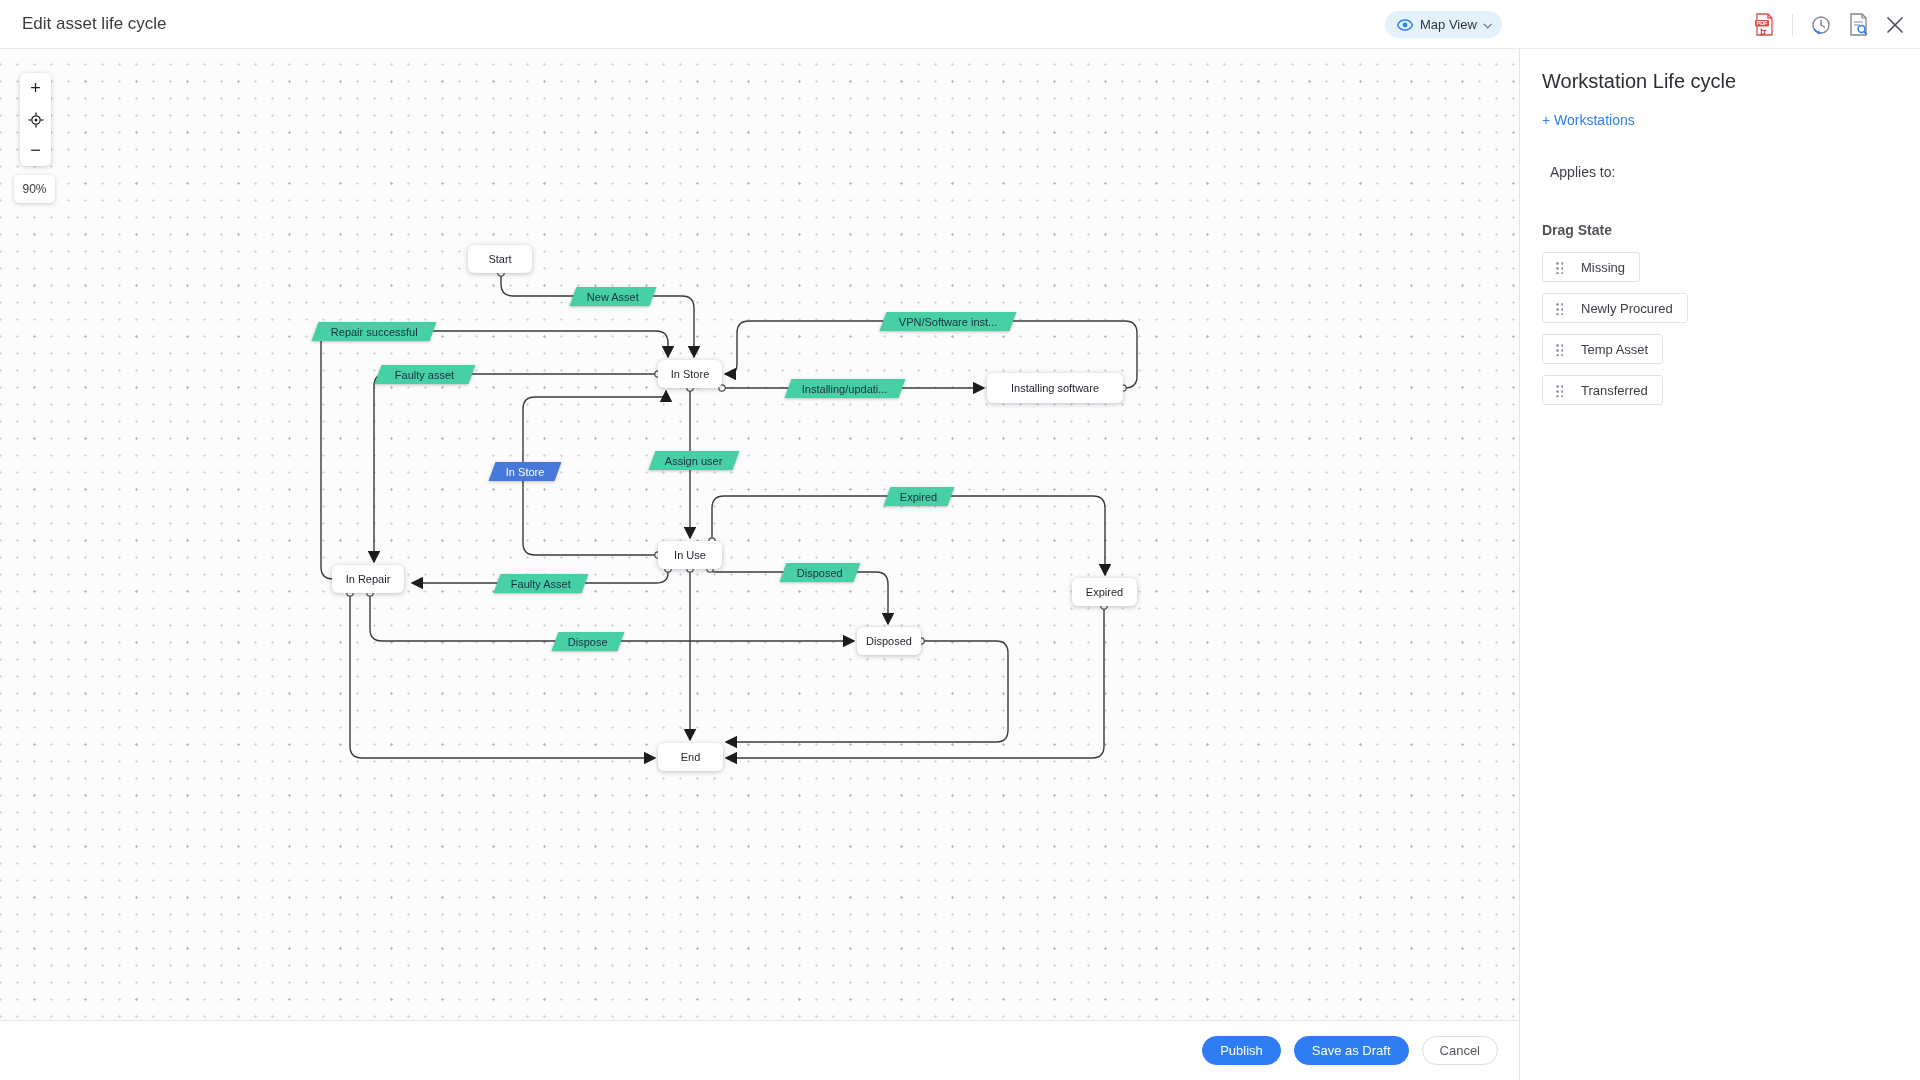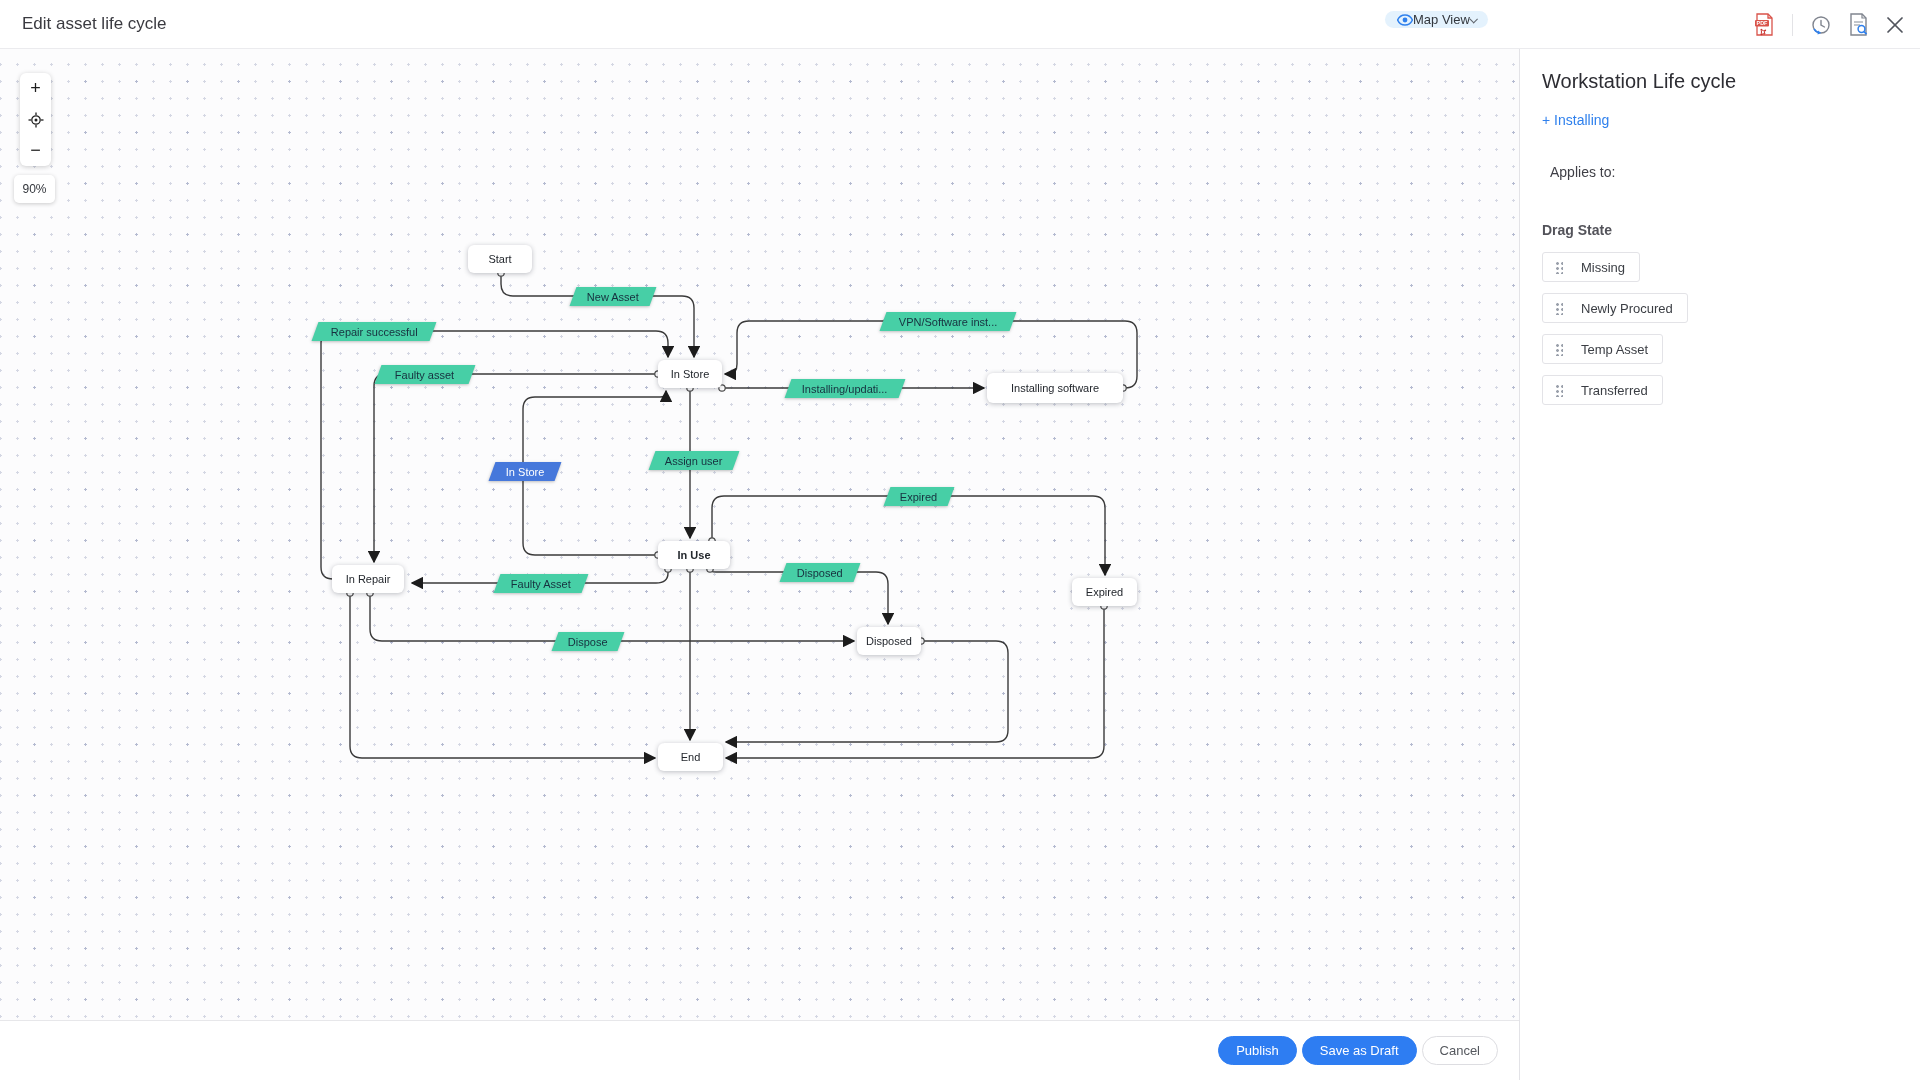--- a/index.html
+++ b/index.html
@@ -3,39 +3,39 @@
 <meta charset="utf-8">
 <style>
   * { margin:0; padding:0; box-sizing:border-box; }
   html,body { width:1920px; height:1080px; overflow:hidden; background:#fff;
     font-family:"Liberation Sans", sans-serif; }
 
   
   .topbar { position:relative; height:49px; border-bottom:1px solid #ebebee;
     display:flex; align-items:center; padding:0 22px; background:#fff; z-index:20; }
   .topbar-title { font-size:17px; color:#3a3a40; }
-  .mapview { position:absolute; left:1385px; top:11px; height:17px; padding:0 12px;
-    background:#e4f2fd; border-radius:14px; display:flex; align-items:center; 
+  .mapview { position:absolute; left:1385px; top:11px; height:27px; padding:0 12px;
+    background:#e4f2fd; border-radius:14px; display:flex; align-items:center; gap:7px;
     font-size:13px; color:#33373d; cursor:pointer; }
   .topicons { position:absolute; right:16px; top:0; height:49px; display:flex;
     align-items:center; gap:17px; }
   .topicons .vdiv { width:1px; height:22px; background:#e3e3e6; }
   .icon-btn { display:flex; align-items:center; justify-content:center; cursor:pointer; }
 
   
   .body { display:flex; height:1031px; }
   .canvas-wrap { width:1519px; position:relative; display:flex; flex-direction:column; }
   .canvas { position:relative; height:971px; background-color:#fcfcfd; overflow:hidden;
     background-image:
       radial-gradient(#b4bad0 1.2px, transparent 1.4px),
       radial-gradient(#d4d7e3 1px, transparent 1.2px);
     background-size:51px 51px, 17px 17px;
     background-position:9px 7px, 9px 7px; }
   .footer { height:60px; background:#fff; border-top:1px solid #e7e7ea; display:flex;
-    justify-content:flex-end; align-items:center; gap:5px; padding-right:21px; }
+    justify-content:flex-end; align-items:center; gap:13px; padding-right:21px; }
 
   
   svg.flow { position:absolute; left:0; top:0; z-index:1; }
   .node { position:absolute; background:#fff; border-radius:6px; z-index:2;
     box-shadow:0 1px 5px rgba(40,45,60,.3); display:flex; align-items:center;
     justify-content:center; font-size:11px; color:#23272d; cursor:pointer; }
   .transition { position:absolute; height:19px; z-index:3; background:#47cfa6;
     transform:skewX(-20deg); box-shadow:0 1px 3px rgba(0,0,0,.25);
     display:flex; align-items:center; justify-content:center; cursor:pointer; }
   .transition > span { transform:skewX(20deg); font-size:11px; color:#17313f;
@@ -183,21 +183,21 @@
             <circle cx="370" cy="544" r="3.2" fill="#fff" stroke="#4a4a4a" stroke-width="1.2"></circle>
             <circle cx="921" cy="592" r="3.2" fill="#fff" stroke="#4a4a4a" stroke-width="1.2"></circle>
             <circle cx="1104" cy="557" r="3.2" fill="#fff" stroke="#4a4a4a" stroke-width="1.2"></circle>
           </g>
       </svg>
 
       <div id="node-layer">
           <div class="node" style="left: 468px; top: 196px; width: 64px; height: 28px;">Start</div>
           <div class="node" style="left: 658px; top: 311px; width: 64px; height: 28px;">In Store</div>
           <div class="node" style="left: 987px; top: 324px; width: 136px; height: 30px;">Installing software</div>
-          <div class="node" style="left: 658px; top: 492px; width: 72px; height: 28px; font-weight: bold;">In Use</div>
+          <div class="node" style="left: 658px; top: 492px; width: 64px; height: 28px;">In Use</div>
           <div class="node" style="left: 332px; top: 516px; width: 72px; height: 28px;">In Repair</div>
           <div class="node" style="left: 1072px; top: 529px; width: 65px; height: 28px;">Expired</div>
           <div class="node" style="left: 857px; top: 578px; width: 64px; height: 28px;">Disposed</div>
           <div class="node" style="left: 658px; top: 694px; width: 65px; height: 28px;">End</div>
           <div class="transition" style="left: 573px; top: 238px; width: 80px;">
             <span>New Asset</span>
           </div>
           <div class="transition" style="left: 315px; top: 273px; width: 118px;">
             <span>Repair successful</span>
           </div>
@@ -254,21 +254,21 @@
     <div class="footer">
       <button class="btn btn-primary">Publish</button>
       <button class="btn btn-primary">Save as Draft</button>
       <button class="btn btn-secondary">Cancel</button>
     </div>
   </div>
 
   <div class="panel">
     <div class="panel-content">
       <div class="panel-title">Workstation Life cycle</div>
-      <div class="desc-link">+ Installing</div>
+      <div class="desc-link">+ Workstations</div>
       <div class="applies-label">Applies to:</div>
       <div class="section-title">Drag State</div>
       <div id="drag-state-list">
           <div class="drag-item">
             <span class="drag-dots"></span>
             <span>Missing</span>
           </div>
           <div class="drag-item">
             <span class="drag-dots"></span>
             <span>Newly Procured</span>

